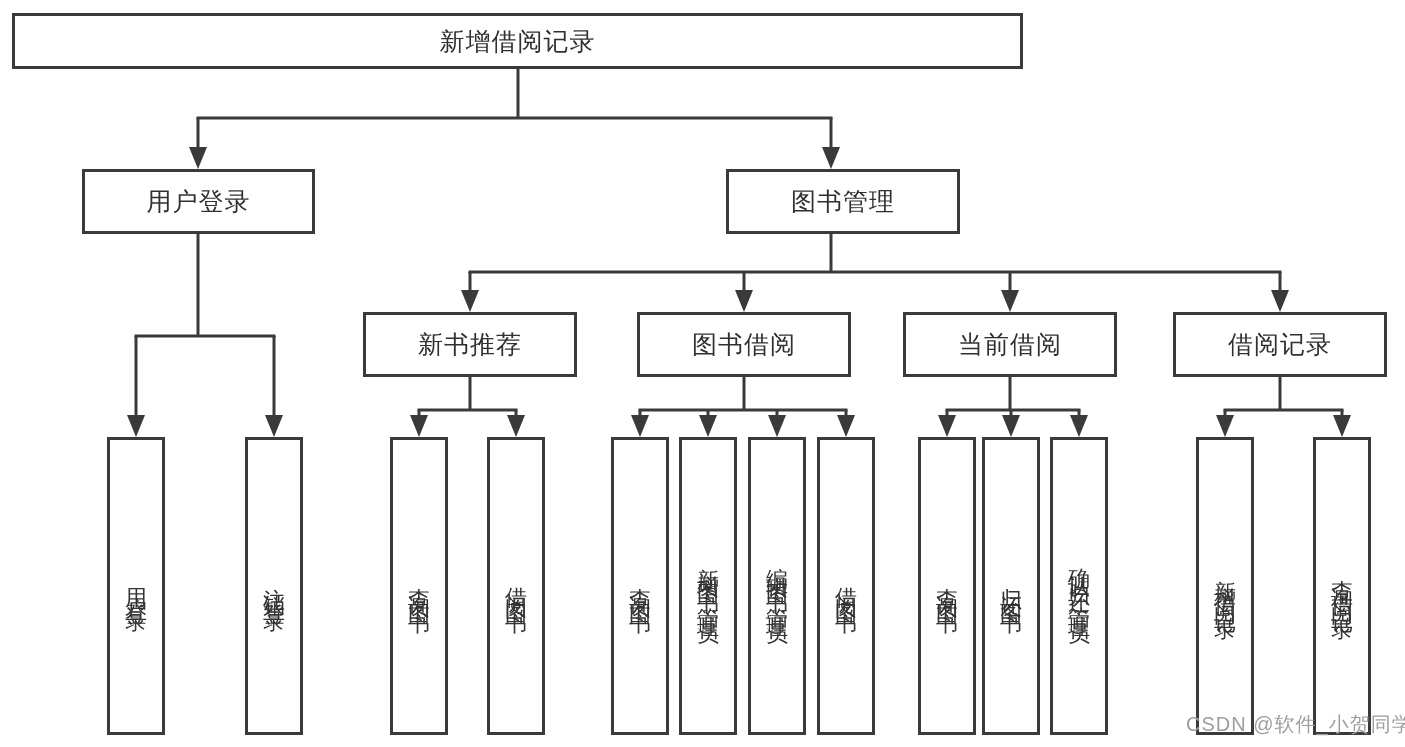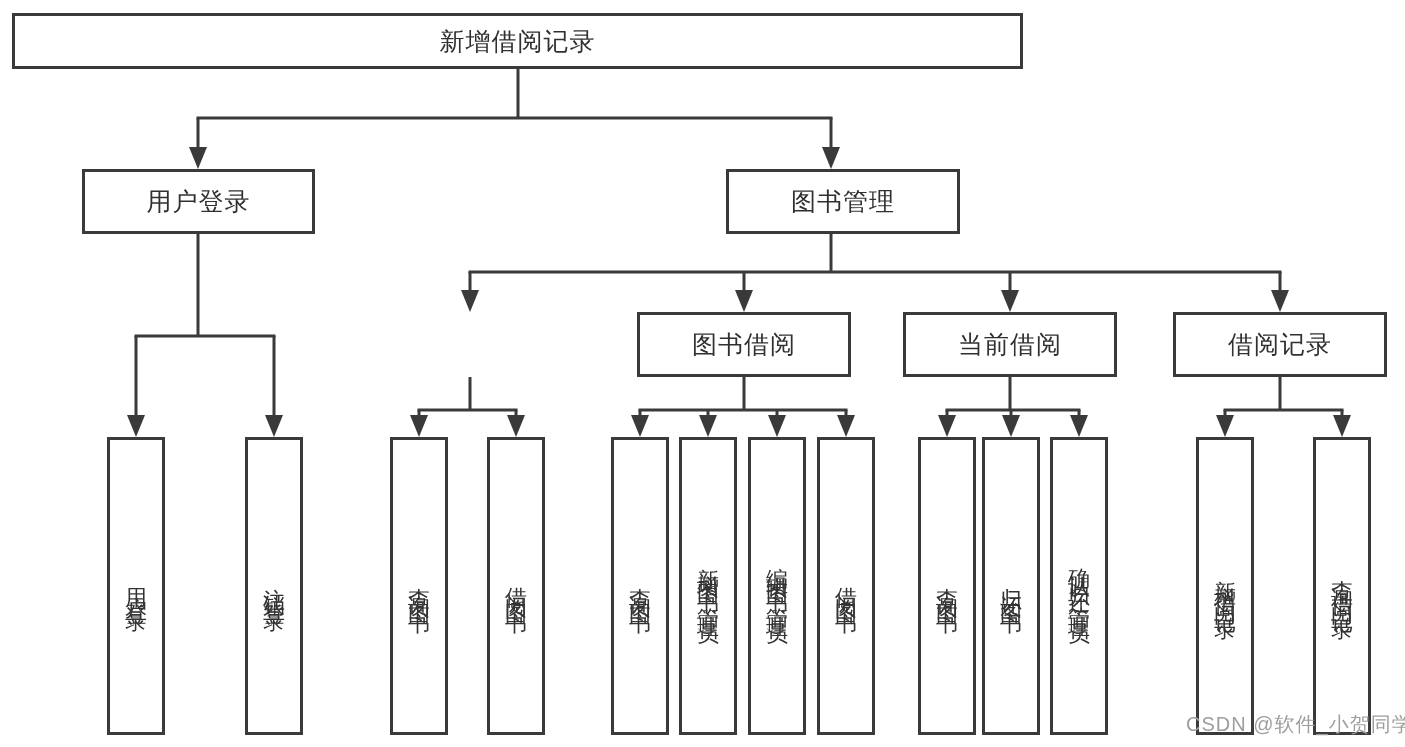--- a/index.html
+++ b/index.html
@@ -118,20 +118,21 @@
       <polygon points="1216,415 1234,415 1225,437"></polygon>
       <polygon points="1333,415 1351,415 1342,437"></polygon>
     </g>
   </svg>
 
   <div class="box hbox root">新增借阅记录</div>
 
   <div class="box hbox lvl2" style="left:82px; width:233px;">用户登录</div>
   <div class="box hbox lvl2" style="left:714px; width:234px;margin-left:12px;">图书管理</div>
 
+  <div class="box hbox lvl3" style="left:363px;">新书推荐</div>
   <div class="box hbox lvl3" style="left:637px;">图书借阅</div>
   <div class="box hbox lvl3" style="left:903px;text-align:right;">当前借阅</div>
   <div class="box hbox lvl3" style="left:1173px;">借阅记录</div>
 
   <div class="box leaf" style="left:107px;">
     <span class="vtext">用户登录</span>
   </div>
   <div class="box leaf" style="left:245px;">
     <span class="vtext">注销登录</span>
   </div>

